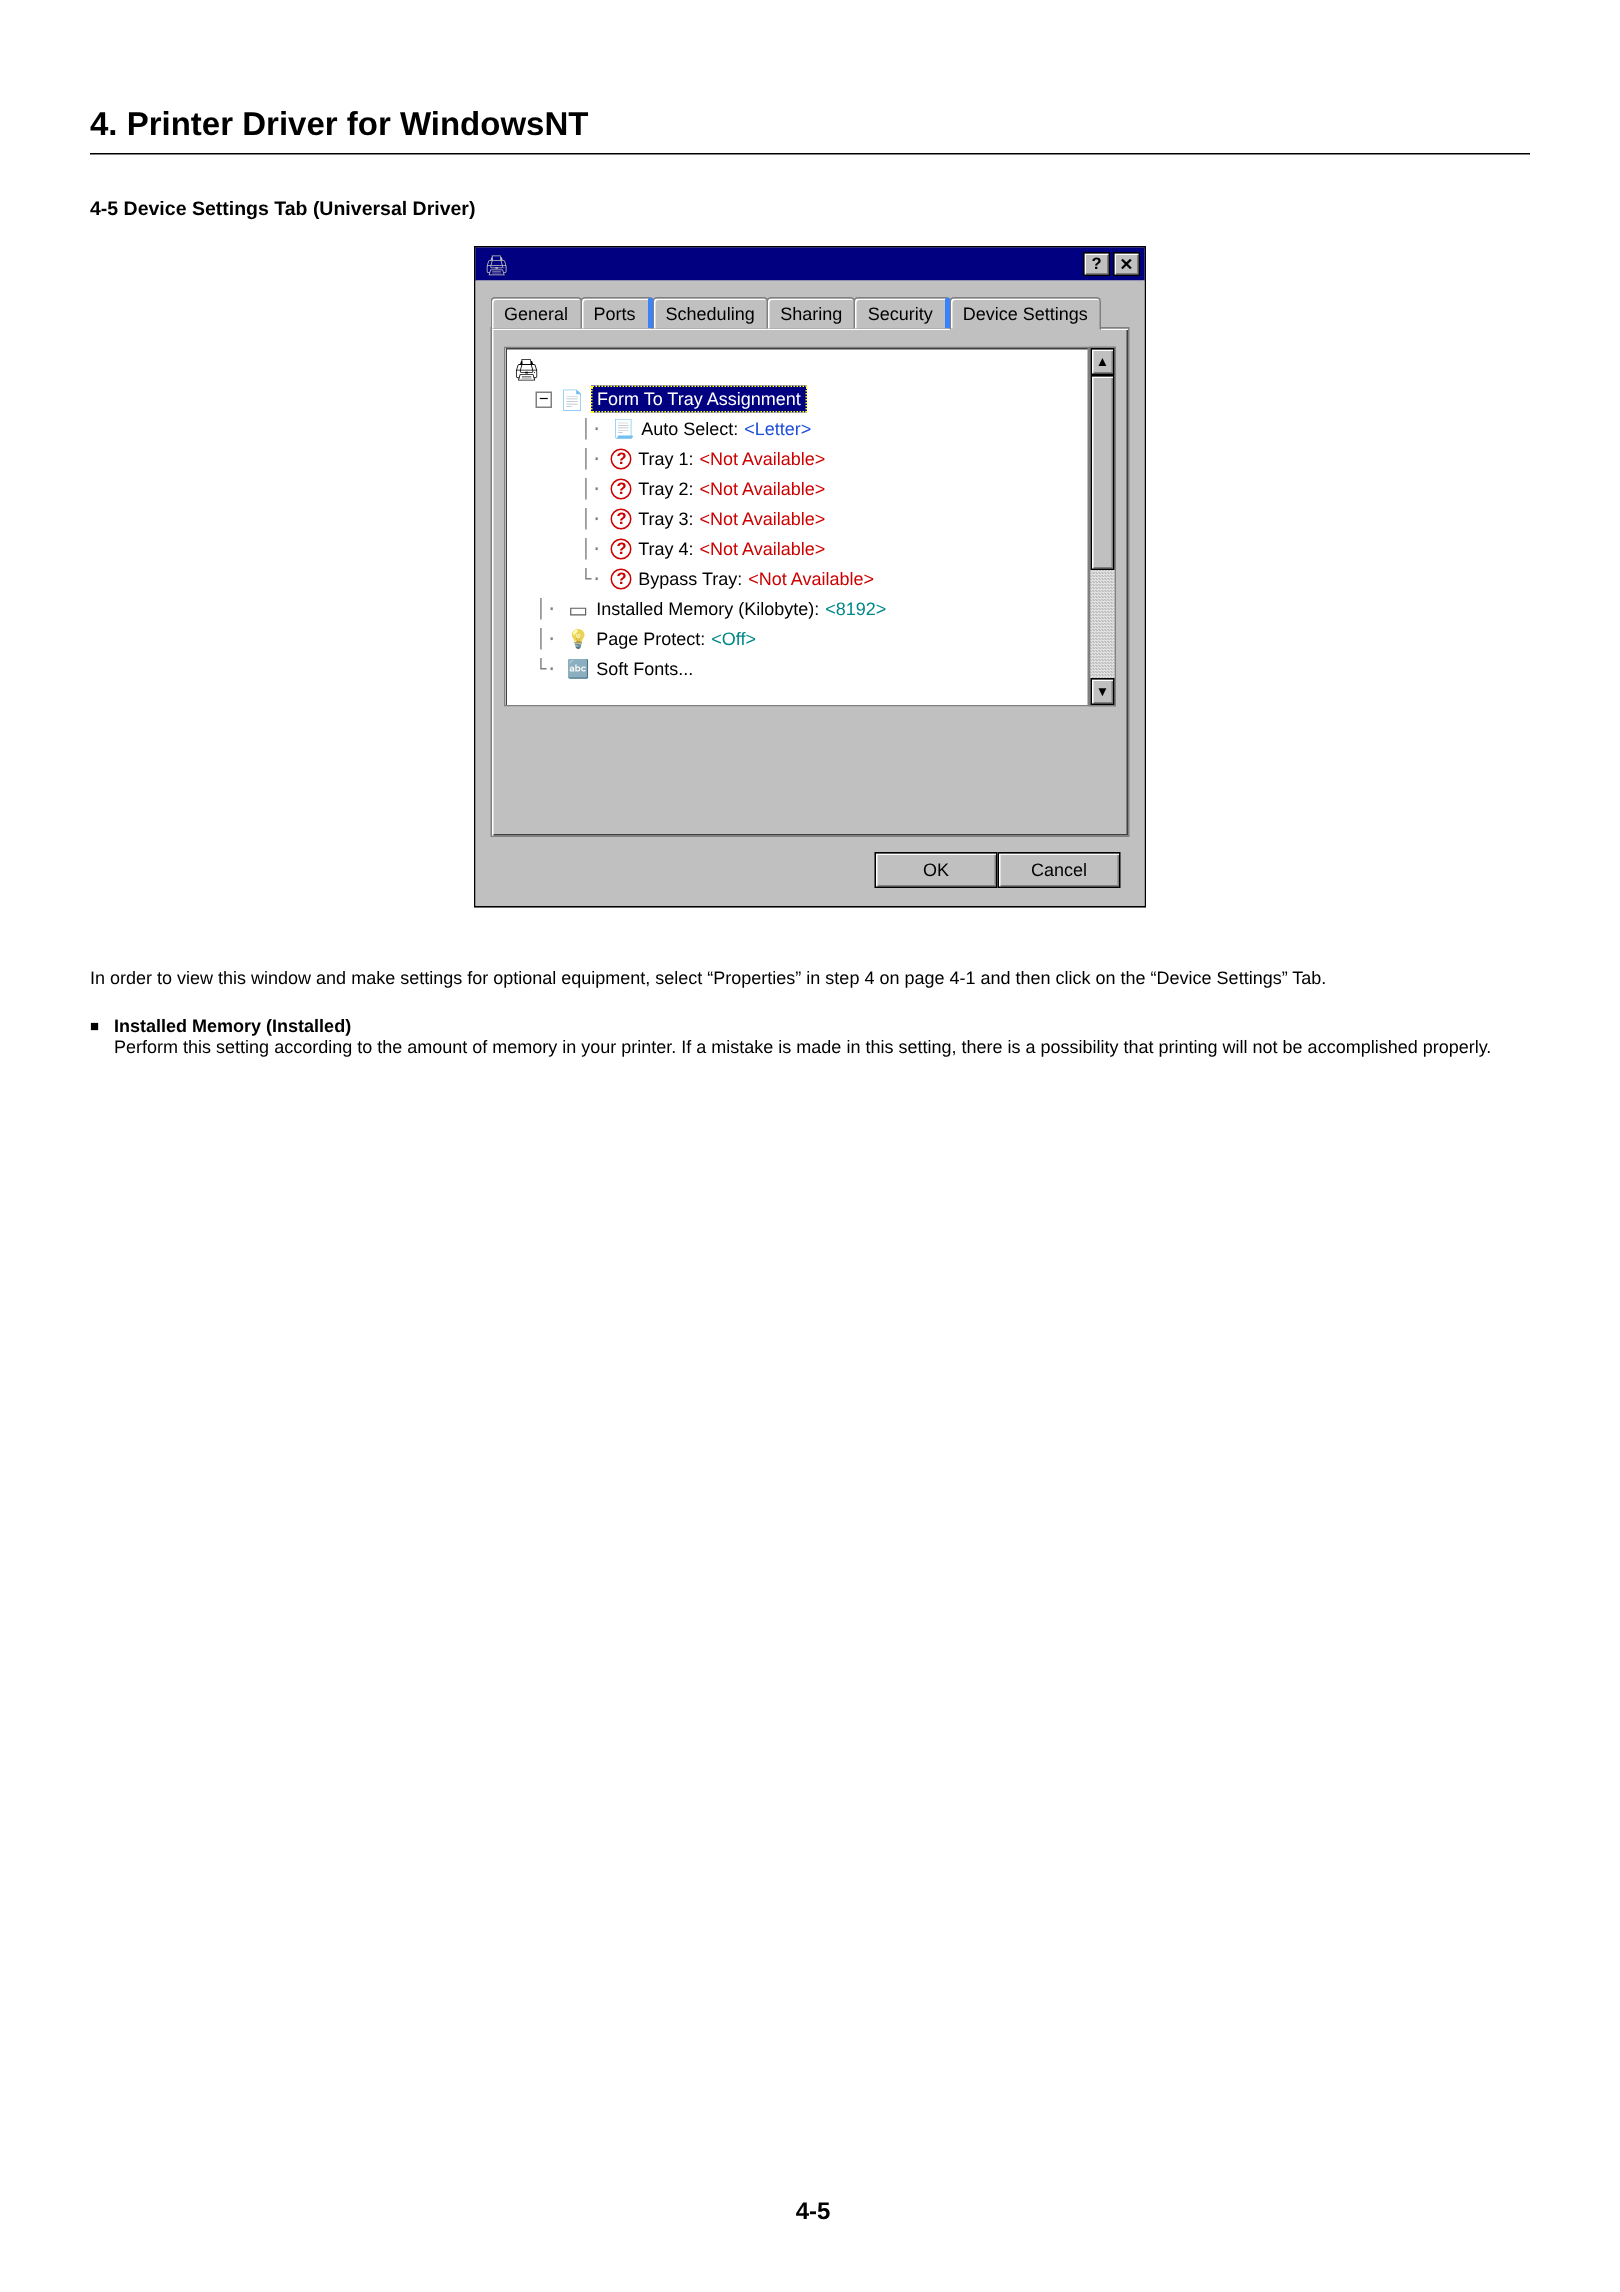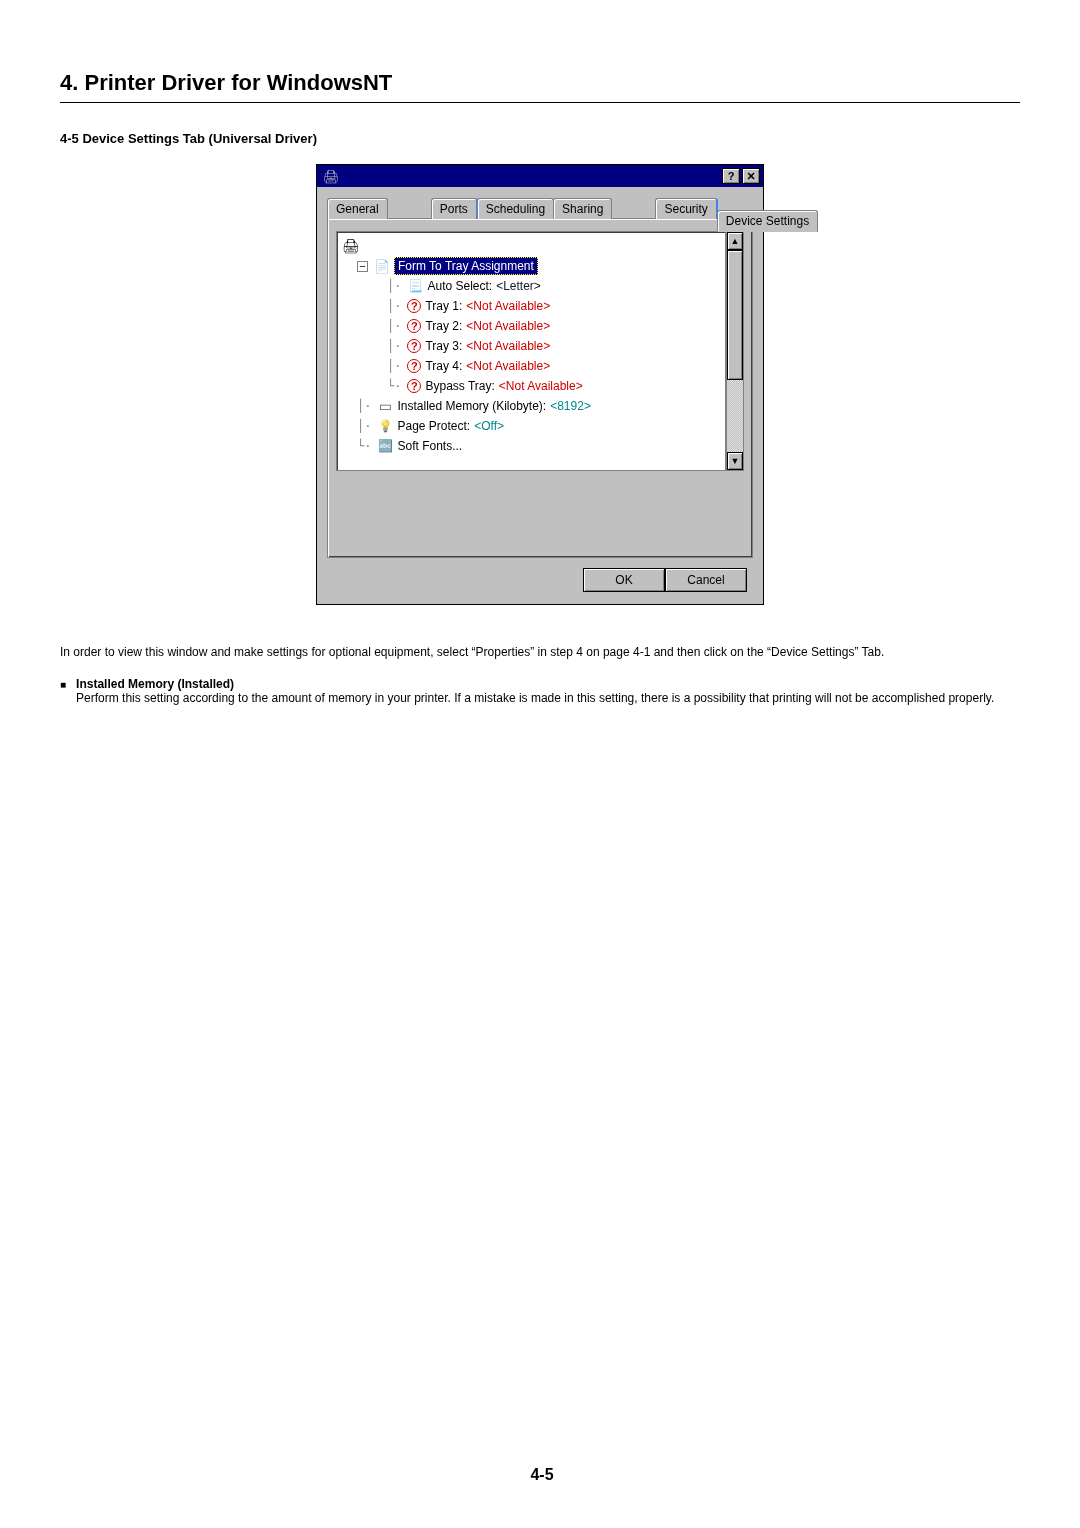--- a/index.html
+++ b/index.html
@@ -90,25 +90,25 @@
     font-size: 12px;
     padding: 3px 8px 3px 8px;
     border: 1px solid #808080;
     border-bottom: none;
     background: #c0c0c0;
     box-shadow: 1px 1px 0 #fff inset;
     margin-right: -1px;
     border-radius: 3px 3px 0 0;
     white-space: nowrap;
   }
-  .tab.sep { border-right: 2px solid #3b82f6; margin-left: 44px; }
+  .tab.sep { border-right: 4px solid #3b82f6; }
   .tab.active {
     border-bottom: 1px solid #c0c0c0;
     position: relative;
-    top: 13px;
+    top: 1px;
     z-index: 3;
   }
   .tabpanel {
     border: 1px solid #808080;
     box-shadow: 1px 1px 0 #fff inset, -1px -1px 0 #404040 inset;
     background: #c0c0c0;
     height: 340px;
     padding: 12px 8px 8px 8px;
     position: relative;
     z-index: 1;
@@ -183,21 +183,21 @@
   .ic-q::before { content: "?"; color: #c00; font-size: 11px; font-weight: bold; }
   .ic-mem::before { content: "▭"; color: #606060; font-size: 14px; }
   .ic-bulb::before { content: "💡"; font-size: 12px; filter: grayscale(0.4); }
   .ic-font::before { content: "🔤"; font-size: 12px; }
   .sel {
     background: #000080;
     color: #fff;
     padding: 1px 3px;
     border: 1px dotted #ff0;
   }
-  .val-blue { color: #0f172a; }
+  .val-blue { color: #1d4ed8; }
   .val-red { color: #c00; }
   .val-teal { color: #088; }
   .btnrow {
     display: flex;
     justify-content: flex-end;
     padding: 10px 6px 0 0;
   }
   .winbtn {
     width: 82px;
     height: 24px;

